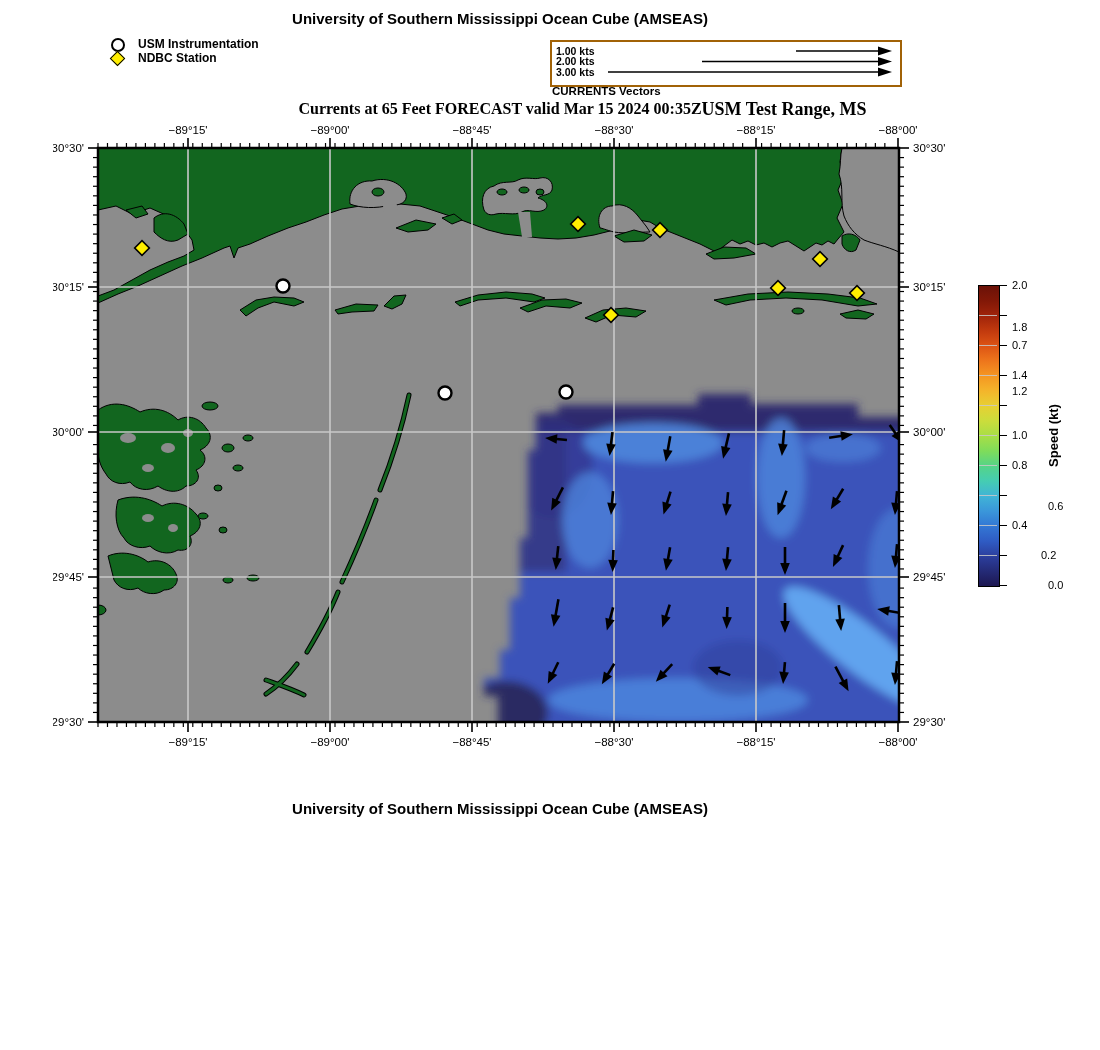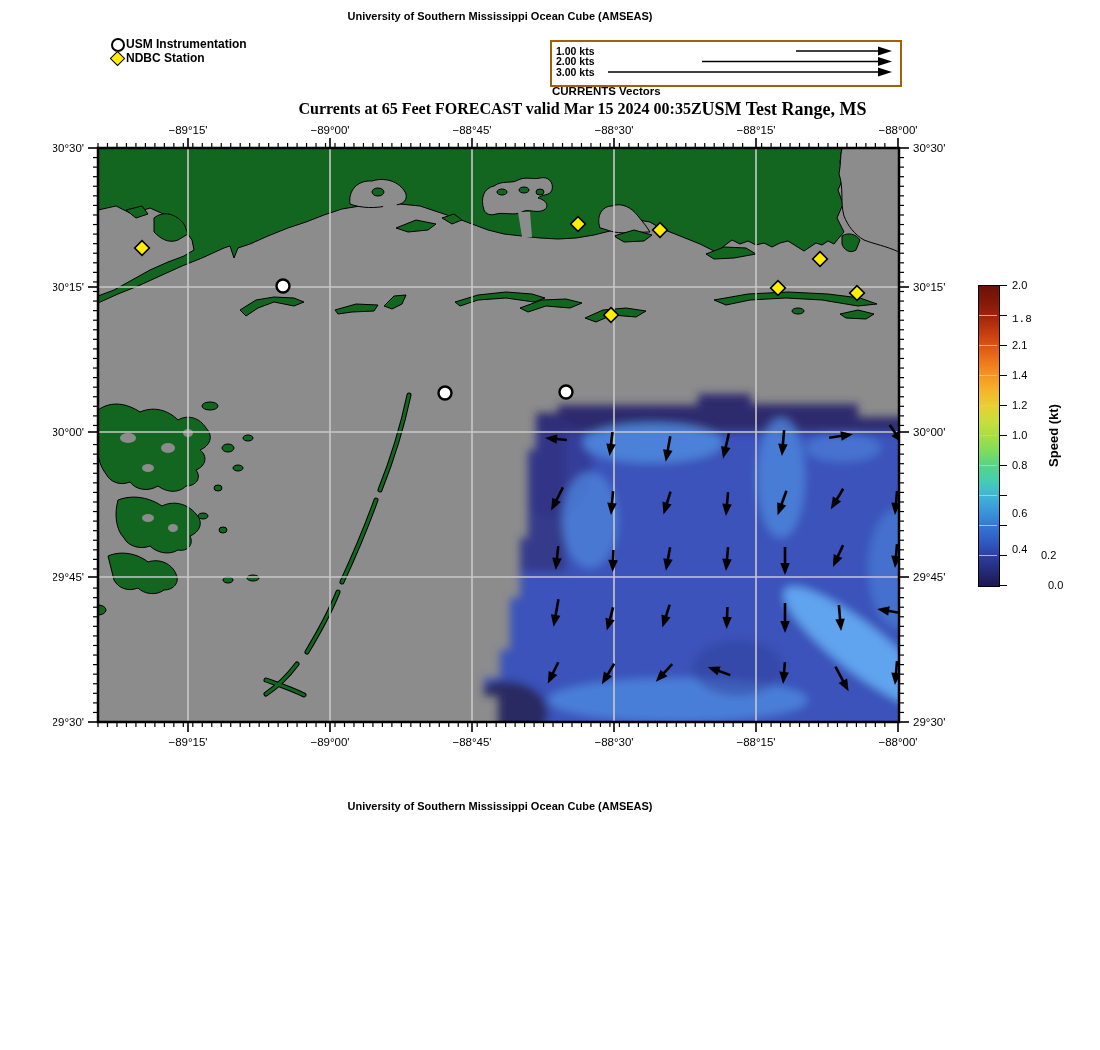--- a/index.html
+++ b/index.html
@@ -1,23 +1,23 @@
 <!DOCTYPE html>
 <html><head>
 <meta charset="utf-8">
 <style>
   html,body{margin:0;padding:0;background:#fff;}
   .page{position:relative;width:1100px;height:1050px;background:#ffffff;overflow:hidden;
         font-family:"Liberation Sans",sans-serif;color:#000;}
   .title-top,.title-bottom{position:absolute;left:0;width:1000px;text-align:center;
-        font-weight:bold;font-size:11px;font-family:"Liberation Sans",sans-serif;}
+        font-weight:bold;font-size:15px;font-family:"Liberation Sans",sans-serif;}
   .title-top{top:10px;}
   .title-bottom{top:800px;}
   .legend{position:absolute;left:110px;top:37px;font-size:12px;font-weight:bold;}
-  .legend-row{display:flex;align-items:center;height:14px;}
+  .legend-row{display:flex;align-items:center;height:14px;gap:12px;}
   .legend-marker{width:16px;height:14px;flex:0 0 16px;position:relative;}
   .lg-circle{position:absolute;left:1px;top:1px;width:10px;height:10px;border-radius:50%;
         background:#fff;border:2px solid #000;}
   .lg-diamond{position:absolute;left:2px;top:2px;width:9px;height:9px;background:#ffee00;
         border:1.5px solid #000;transform:rotate(45deg);}
   .scalebox{position:absolute;left:550px;top:40px;width:348px;height:43px;border:2px solid #a16207;background:#fff;}
   .scale-caption{position:absolute;left:552px;top:85px;font-size:11.5px;font-weight:bold;}
   .subtitle{position:absolute;left:0;top:100px;width:1000px;text-align:center;
         font-family:"Liberation Serif","DejaVu Serif",serif;font-weight:bold;font-size:16px;}
   .region{position:absolute;left:690px;top:99px;width:188px;text-align:center;
@@ -667,42 +667,42 @@
     </svg>
   </div>
 
   <div class="colorbar-wrap">
     <div class="cbar" id="cbar" style="background: linear-gradient(to top, rgb(29, 23, 81) 0%, rgb(44, 63, 158) 10%, rgb(47, 92, 196) 15%, rgb(51, 119, 212) 20%, rgb(58, 151, 218) 25%, rgb(64, 180, 214) 30%, rgb(69, 205, 178) 35%, rgb(85, 212, 136) 40%, rgb(127, 220, 90) 45%, rgb(168, 222, 70) 50%, rgb(203, 221, 60) 55%, rgb(231, 208, 51) 60%, rgb(244, 181, 43) 65%, rgb(245, 151, 34) 70%, rgb(238, 118, 28) 75%, rgb(221, 84, 20) 80%, rgb(194, 58, 14) 85%, rgb(160, 36, 10) 90%, rgb(130, 24, 7) 95%, rgb(107, 18, 8) 100%);"></div>
     <div id="cbar-ticks">
         <div class="cbar-tick" style="top: 15px;"></div>
         <div class="cbar-label" style="top: 15px;">2.0</div>
         <div class="cbar-tick" style="top: 45px;"></div>
         <div class="cbar-innerline" style="top: 45px;"></div>
-        <div class="cbar-label" style="top: 49px; font-family: Liberation Mono, monospace;">1.8</div>
+        <div class="cbar-label" style="top: 57px;">1.8</div>
         <div class="cbar-tick" style="top: 75px;"></div>
         <div class="cbar-innerline" style="top: 75px;"></div>
-        <div class="cbar-label" style="top: 75px;">2.1</div>
+        <div class="cbar-label" style="top: 75px;">0.7</div>
         <div class="cbar-tick" style="top: 105px;"></div>
         <div class="cbar-innerline" style="top: 105px;"></div>
         <div class="cbar-label" style="top: 105px;">1.4</div>
         <div class="cbar-tick" style="top: 135px;"></div>
         <div class="cbar-innerline" style="top: 135px;"></div>
-        <div class="cbar-label" style="top: 135px;">1.2</div>
+        <div class="cbar-label" style="top: 121px;">1.2</div>
         <div class="cbar-tick" style="top: 165px;"></div>
         <div class="cbar-innerline" style="top: 165px;"></div>
         <div class="cbar-label" style="top: 165px;">1.0</div>
         <div class="cbar-tick" style="top: 195px;"></div>
         <div class="cbar-innerline" style="top: 195px;"></div>
         <div class="cbar-label" style="top: 195px;">0.8</div>
         <div class="cbar-tick" style="top: 225px;"></div>
         <div class="cbar-innerline" style="top: 225px;"></div>
-        <div class="cbar-label" style="top: 243px;">0.6</div>
+        <div class="cbar-label" style="top: 236px; margin-left: 36px;">0.6</div>
         <div class="cbar-tick" style="top: 255px;"></div>
         <div class="cbar-innerline" style="top: 255px;"></div>
-        <div class="cbar-label" style="top: 255px; margin-top: 24px;">0.4</div>
+        <div class="cbar-label" style="top: 255px;">0.4</div>
         <div class="cbar-tick" style="top: 285px;"></div>
         <div class="cbar-innerline" style="top: 285px;"></div>
         <div class="cbar-label" style="top: 285px; padding-left: 29px;">0.2</div>
         <div class="cbar-tick" style="top: 315px;"></div>
         <div class="cbar-label" style="top: 315px; padding-left: 36px;">0.0</div>
       </div>
     <div class="cbar-title">
       <span>Speed (kt)</span>
     </div>
   </div>

